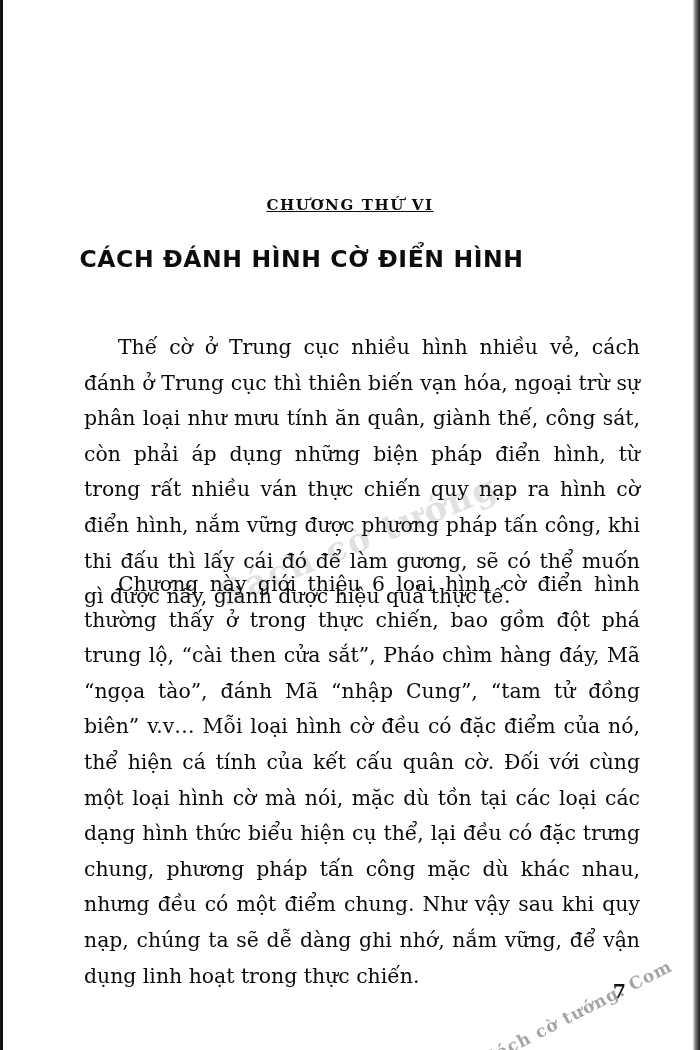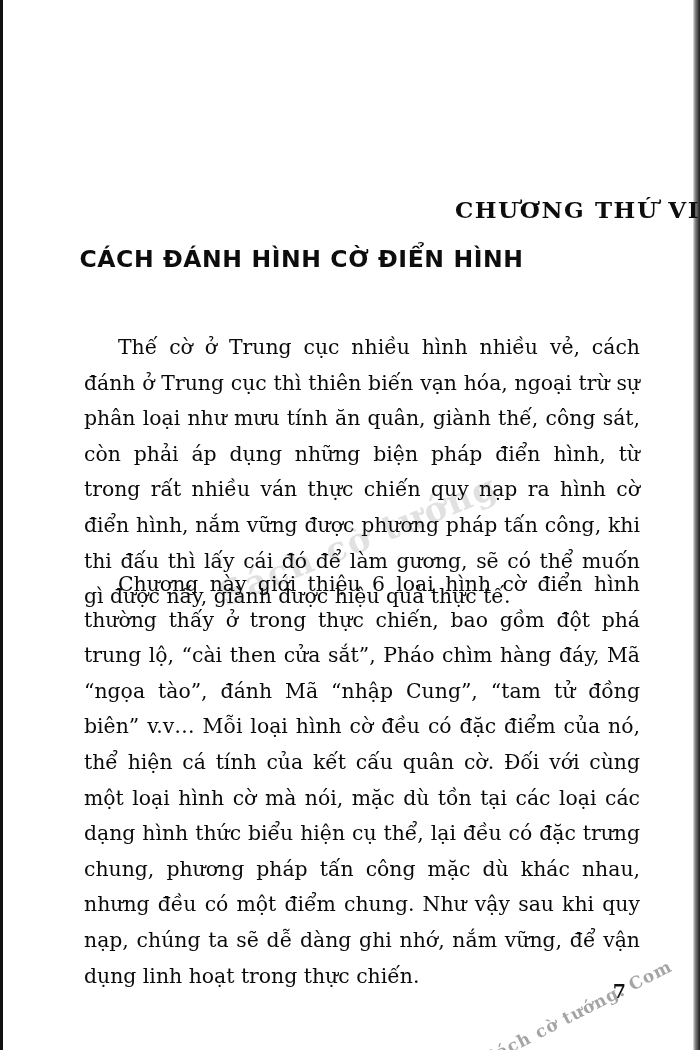--- a/index.html
+++ b/index.html
@@ -40,26 +40,27 @@
     left: 0;
     width: 700px;
     height: 1050px;
   }
 
   .chapter-num {
     position: absolute;
     top: 196px;
     left: 0;
     width: 700px;
-    text-align: right;
+    text-align: center;
     font-family: "DejaVu Serif", serif;
-    font-size: 23px;
+    font-size: 15px;
     font-weight: 700;
     letter-spacing: 1.6px;
     color: #0d0d0d;
+    text-decoration: underline;
   }
 
   .chapter-title {
     position: absolute;
     top: 245px;
     left: 0;
     width: 603px;
     text-align: center;
     font-family: "DejaVu Sans", sans-serif;
     font-size: 23.5px;

